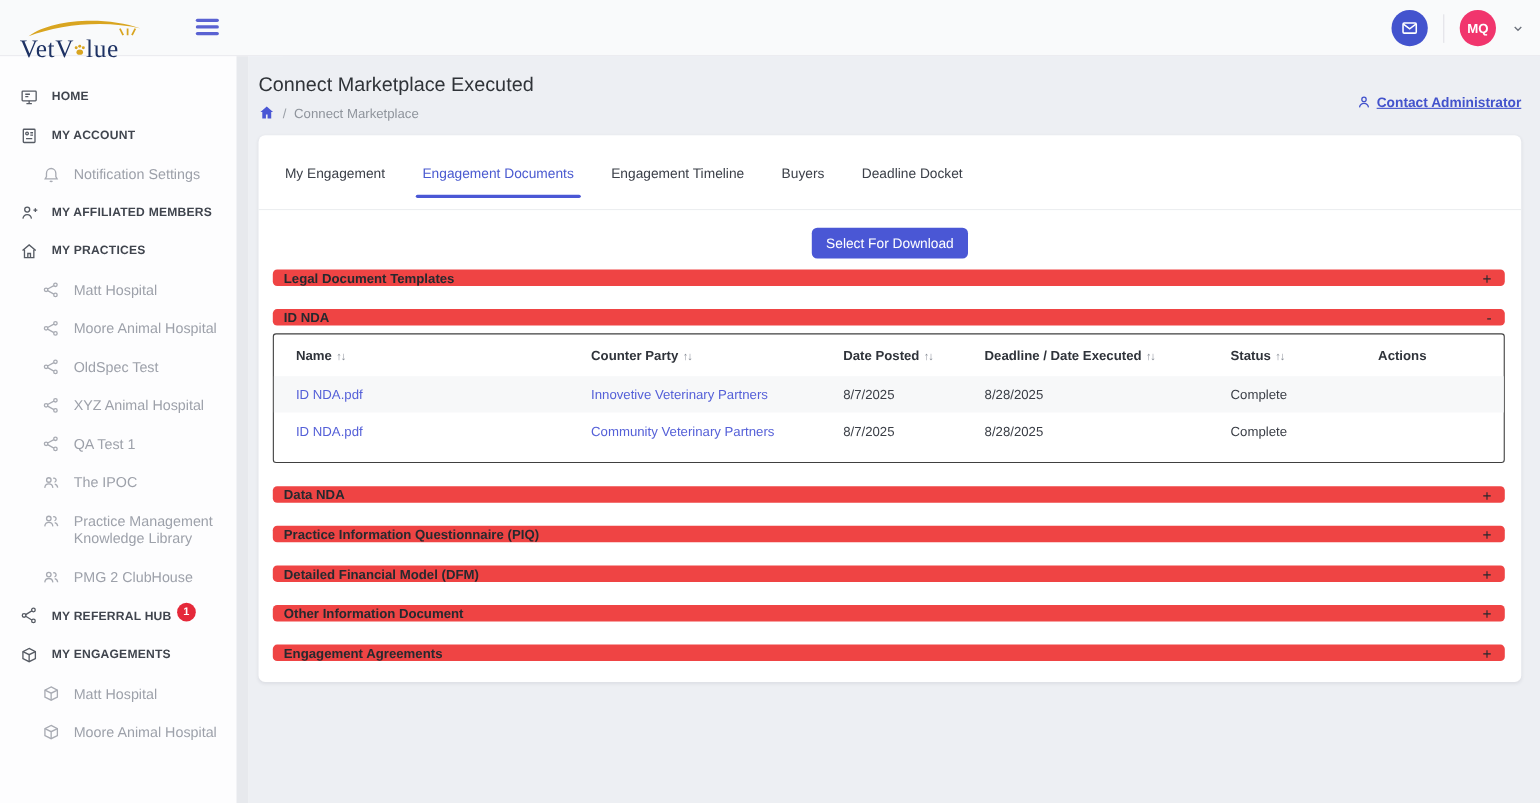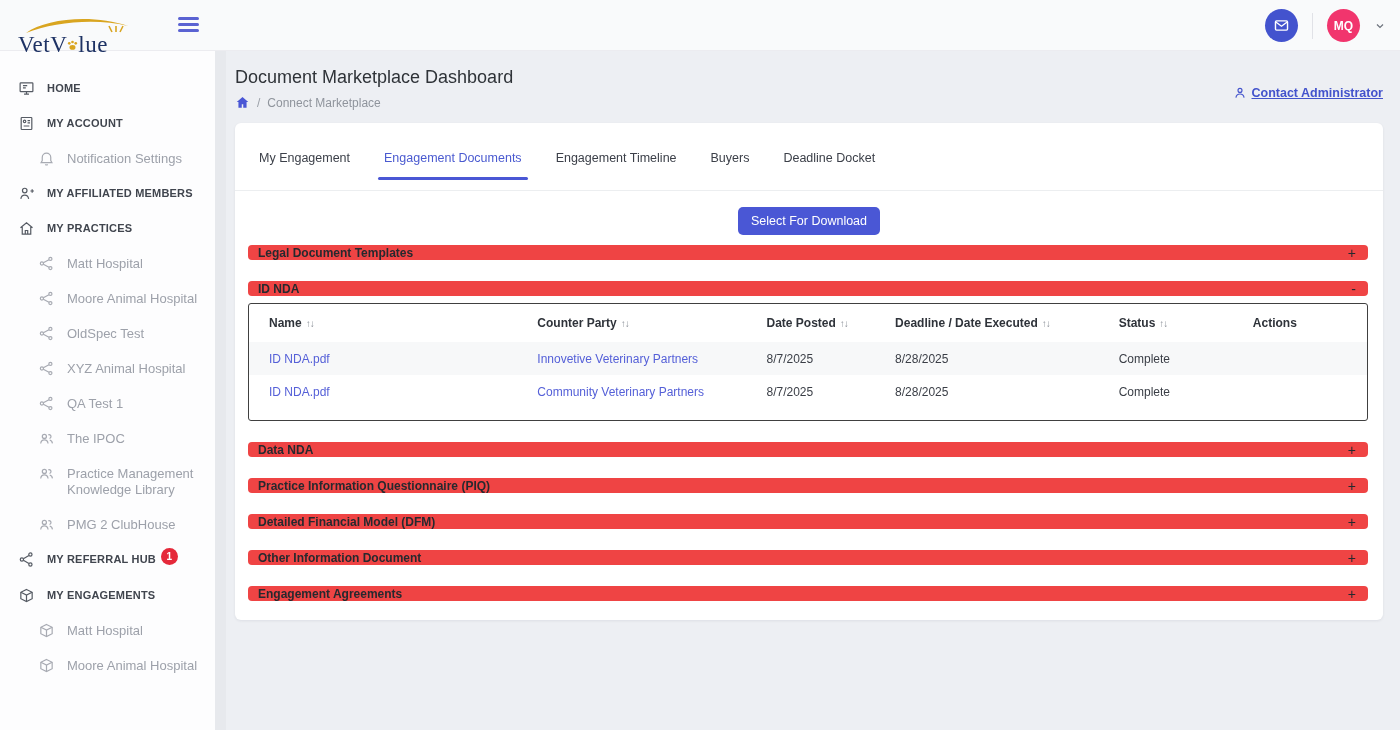--- a/index.html
+++ b/index.html
@@ -300,21 +300,21 @@
     <span class="side-label">Moore Animal Hospital</span>
   </div>
 
 </div>
 <div class="scroll-band"></div>
 
 <div class="main">
 
   <div class="main-head">
     <div>
-      <div class="page-title">Document Marketplace Dashboard</div>
+      <div class="page-title">Connect Marketplace Executed</div>
       <div class="crumbs">
         <span>
             <svg class="lim" width="15" height="15" viewBox="0 0 24 24" fill="#4a57d5">
               <path d="M12 3L2.8 11h2.7v9.2h5.3v-5.6h2.4v5.6h5.3V11h2.7L12 3z"></path>
             </svg>
           </span>
         <span class="crumb-sep">/</span>
         <span class="crumb-text">Connect Marketplace</span>
       </div>
     </div>

